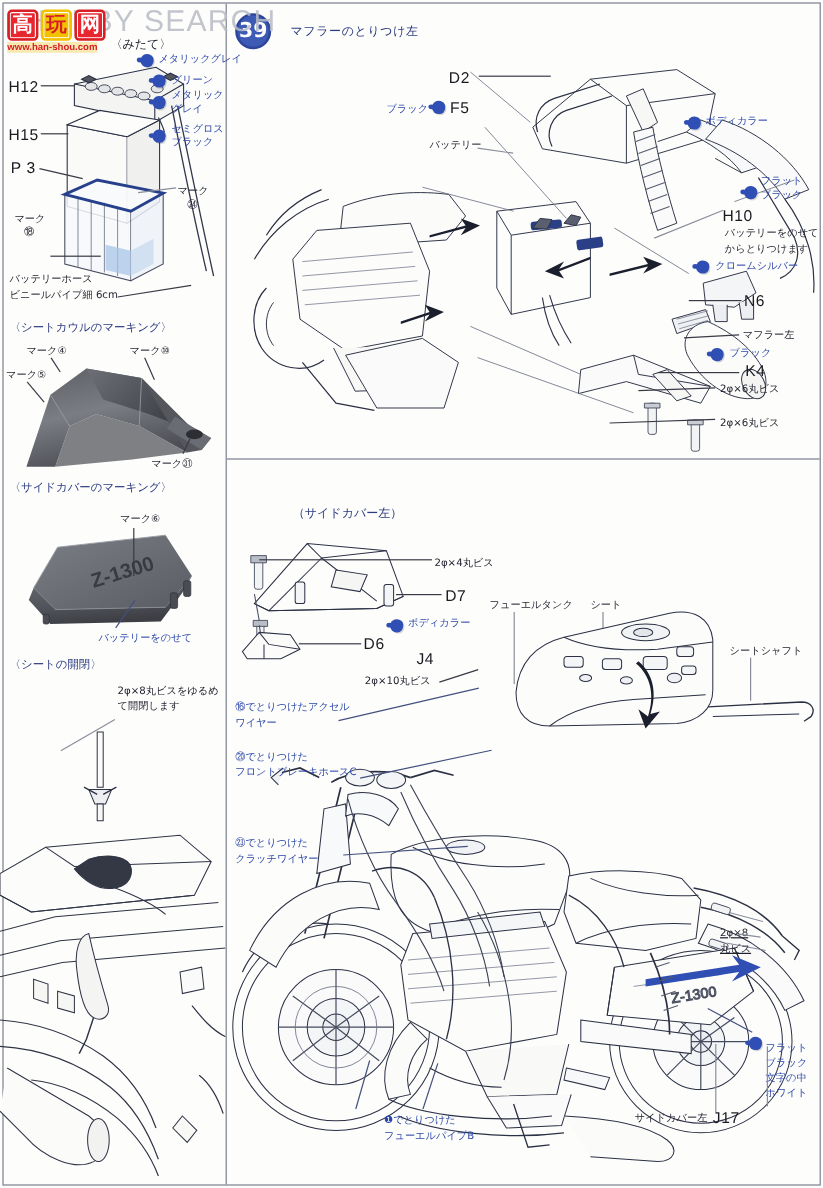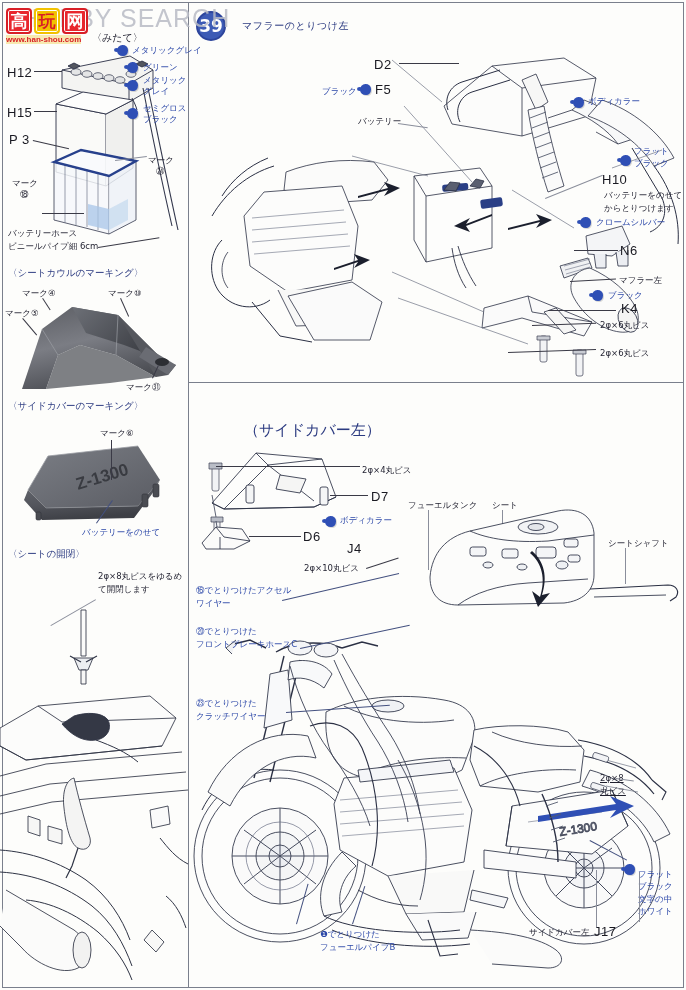--- a/index.html
+++ b/index.html
@@ -51,21 +51,21 @@
   
   .step { position:absolute; display:flex; align-items:center; gap:16px; }
   .step-num {
     width:30px; height:30px; border-radius:50%;
     background:#3d5bb5; color:#fff; font-size:17px; font-weight:bold;
     display:flex; align-items:center; justify-content:center;
     border:2px solid #2d459c;
     font-family:"DejaVu Sans",sans-serif;
   }
   .step-title { font-size:10px; color:#2b3a80; letter-spacing:.5px; }
-  .step-sub { position:absolute; font-size:15px; color:#2b3a80; }
+  .step-sub { position:absolute; font-size:10px; color:#2b3a80; }
 
   
   .dot {
     position:absolute; width:11px; height:11px; background:#2f4fb5;
     border-radius:50% 50% 45% 55%/55% 45% 50% 50%;
     box-shadow:1px 1px 0 rgba(0,0,0,.15);
   }
   .dot::after{
     content:""; position:absolute; left:-3px; top:3px; width:5px;height:4px;
     background:#2f4fb5; border-radius:50%;

